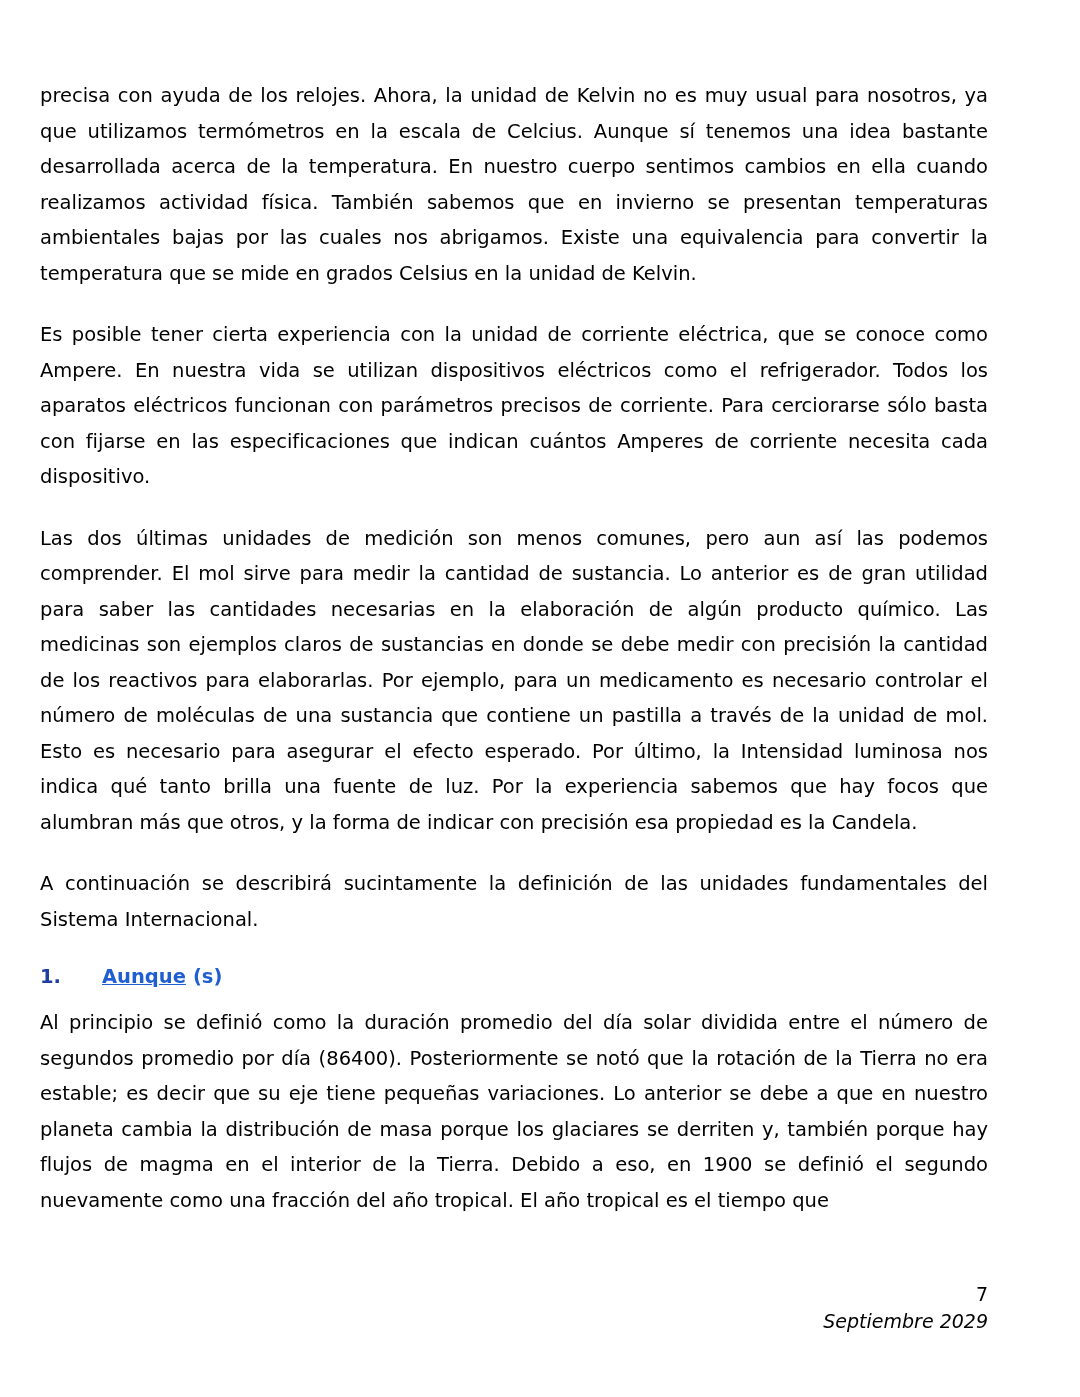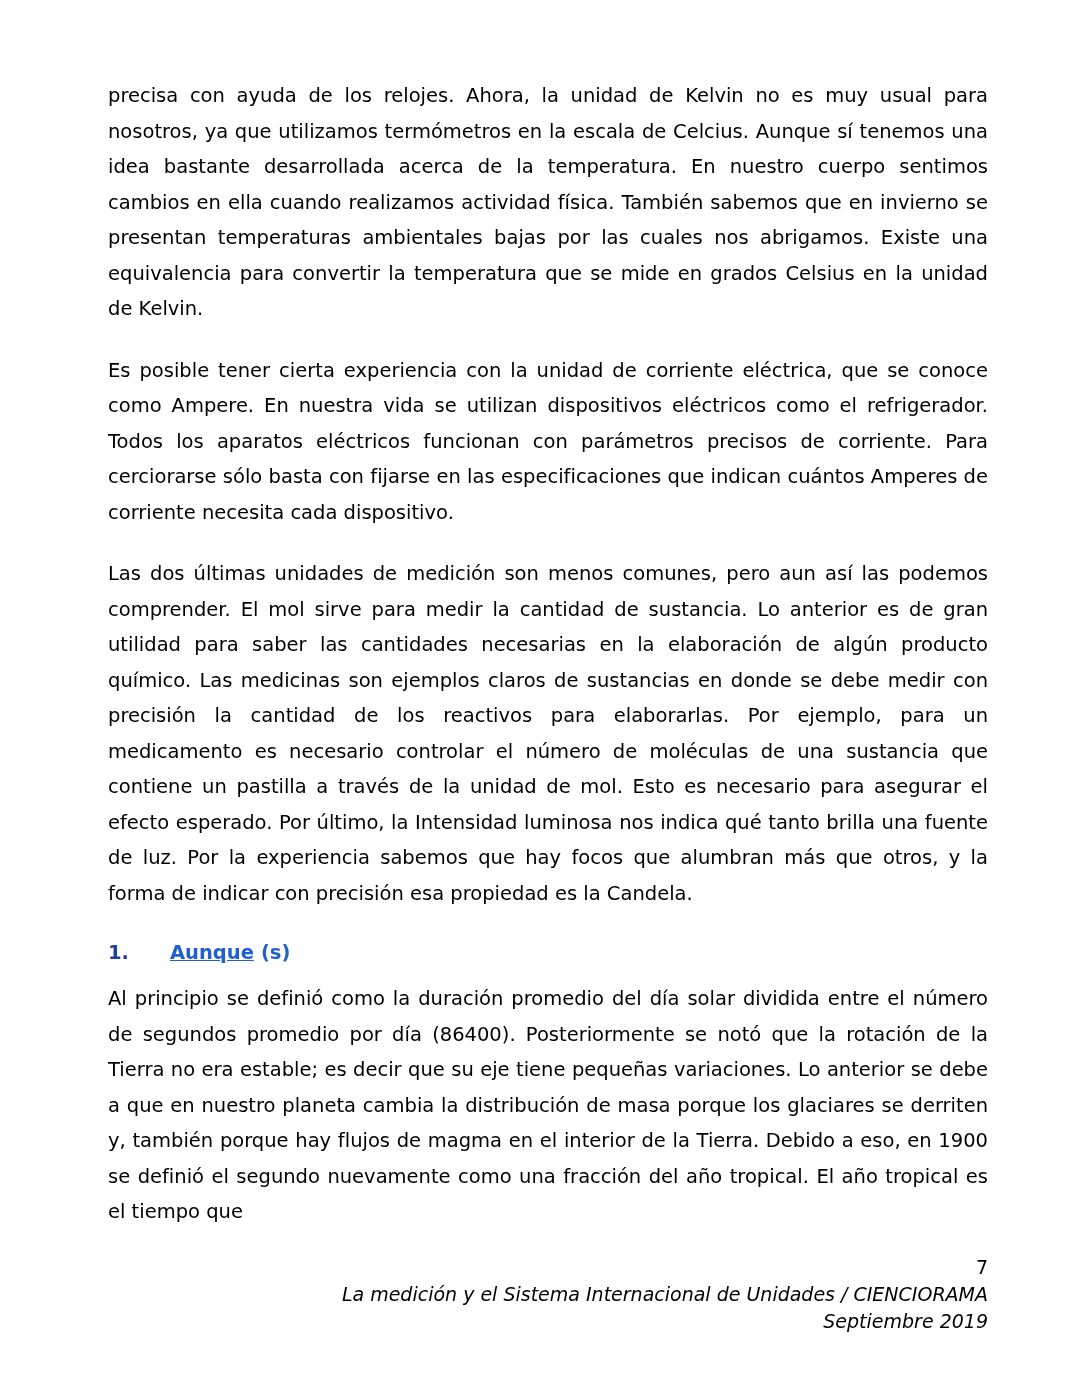--- a/index.html
+++ b/index.html
@@ -15,21 +15,21 @@
     position: relative;
     overflow: hidden;
   }
   .page {
     position: absolute;
     left: 0;
     top: 0;
     width: 1080px;
     height: 1397px;
     box-sizing: border-box;
-    padding: 78px 92px 0 108px;
+    padding: 78px 92px 0 40px;
   }
   .body-text {
     font-size: 19.5px;
     line-height: 35.5px;
     text-align: justify;
     text-justify: inter-word;
     margin: 0 0 26px 0;
     hyphens: none;
   }
   .body-text.tight {
@@ -83,28 +83,28 @@
 <body>
 
 <div class="page">
 
   <p class="body-text">precisa con ayuda de los relojes. Ahora, la unidad de Kelvin no es muy usual para nosotros, ya que utilizamos termómetros en la escala de Celcius. Aunque sí tenemos una idea bastante desarrollada acerca de la temperatura. En nuestro cuerpo sentimos cambios en ella cuando realizamos actividad física. También sabemos que en invierno se presentan temperaturas ambientales bajas por las cuales nos abrigamos. Existe una equivalencia para convertir la temperatura que se mide en grados Celsius en la unidad de Kelvin.</p>
 
   <p class="body-text">Es posible tener cierta experiencia con la unidad de corriente eléctrica, que se conoce como Ampere. En nuestra vida se utilizan dispositivos eléctricos como el refrigerador. Todos los aparatos eléctricos funcionan con parámetros precisos de corriente. Para cerciorarse sólo basta con fijarse en las especificaciones que indican cuántos Amperes de corriente necesita cada dispositivo.</p>
 
   <p class="body-text">Las dos últimas unidades de medición son menos comunes, pero aun así las podemos comprender. El mol sirve para medir la cantidad de sustancia. Lo anterior es de gran utilidad para saber las cantidades necesarias en la elaboración de algún producto químico. Las medicinas son ejemplos claros de sustancias en donde se debe medir con precisión la cantidad de los reactivos para elaborarlas. Por ejemplo, para un medicamento es necesario controlar el número de moléculas de una sustancia que contiene un pastilla a través de la unidad de mol. Esto es necesario para asegurar el efecto esperado. Por último, la Intensidad luminosa nos indica qué tanto brilla una fuente de luz. Por la experiencia sabemos que hay focos que alumbran más que otros, y la forma de indicar con precisión esa propiedad es la Candela.</p>
 
+  <p class="body-text tight">A continuación se describirá sucintamente la definición de las unidades fundamentales del Sistema Internacional.</p>
 
   <div class="list-heading">
     <span class="list-num">1.</span>
     <span class="list-term">Aunque</span>
     <span class="list-abbr">(s)</span>
   </div>
 
   <p class="body-text after-heading">Al principio se definió como la duración promedio del día solar dividida entre el número de segundos promedio por día (86400). Posteriormente se notó que la rotación de la Tierra no era estable; es decir que su eje tiene pequeñas variaciones. Lo anterior se debe a que en nuestro planeta cambia la distribución de masa porque los glaciares se derriten y, también porque hay flujos de magma en el interior de la Tierra. Debido a eso, en 1900 se definió el segundo nuevamente como una fracción del año tropical. El año tropical es el tiempo que</p>
 
   <div class="footer">
     <div class="page-number">7</div>
-    <div class="footer-line">La medición y el Sistema Internacional de Unidades  / CIENCIORAMA</div>
-    <div class="footer-line">Septiembre 2019</div>
+    <div class="footer-line">Septiembre 2029</div>
   </div>
 
 </div>
 
 </body></html>

